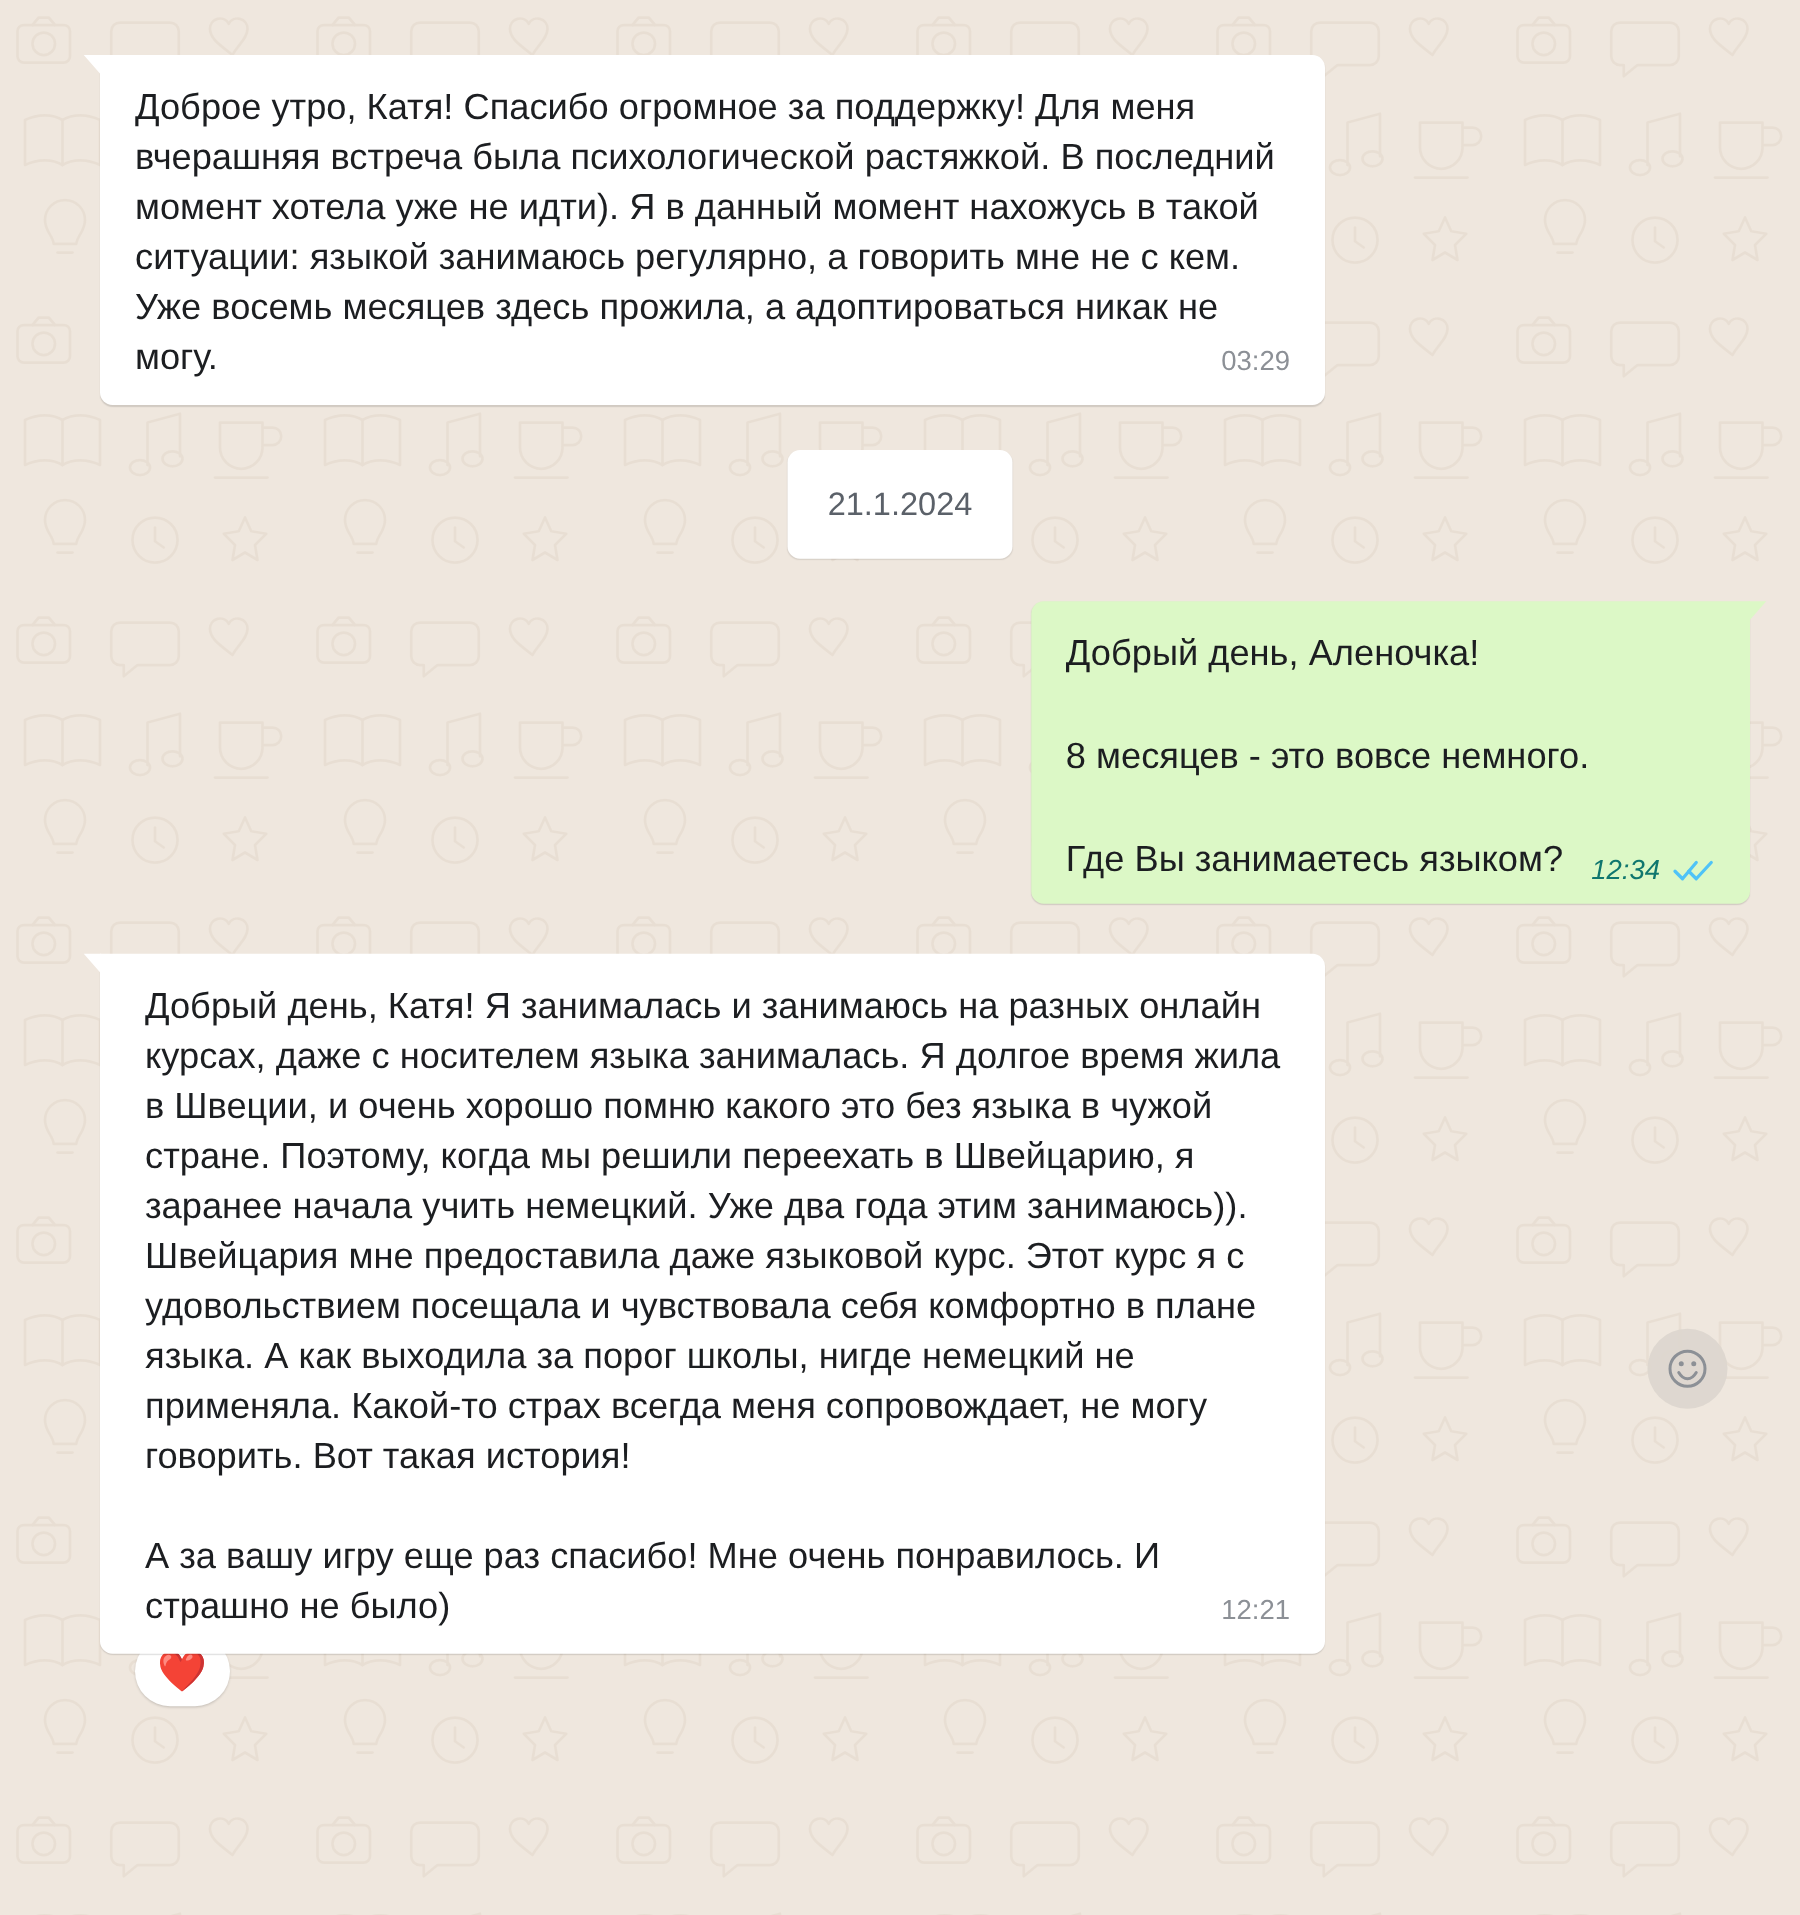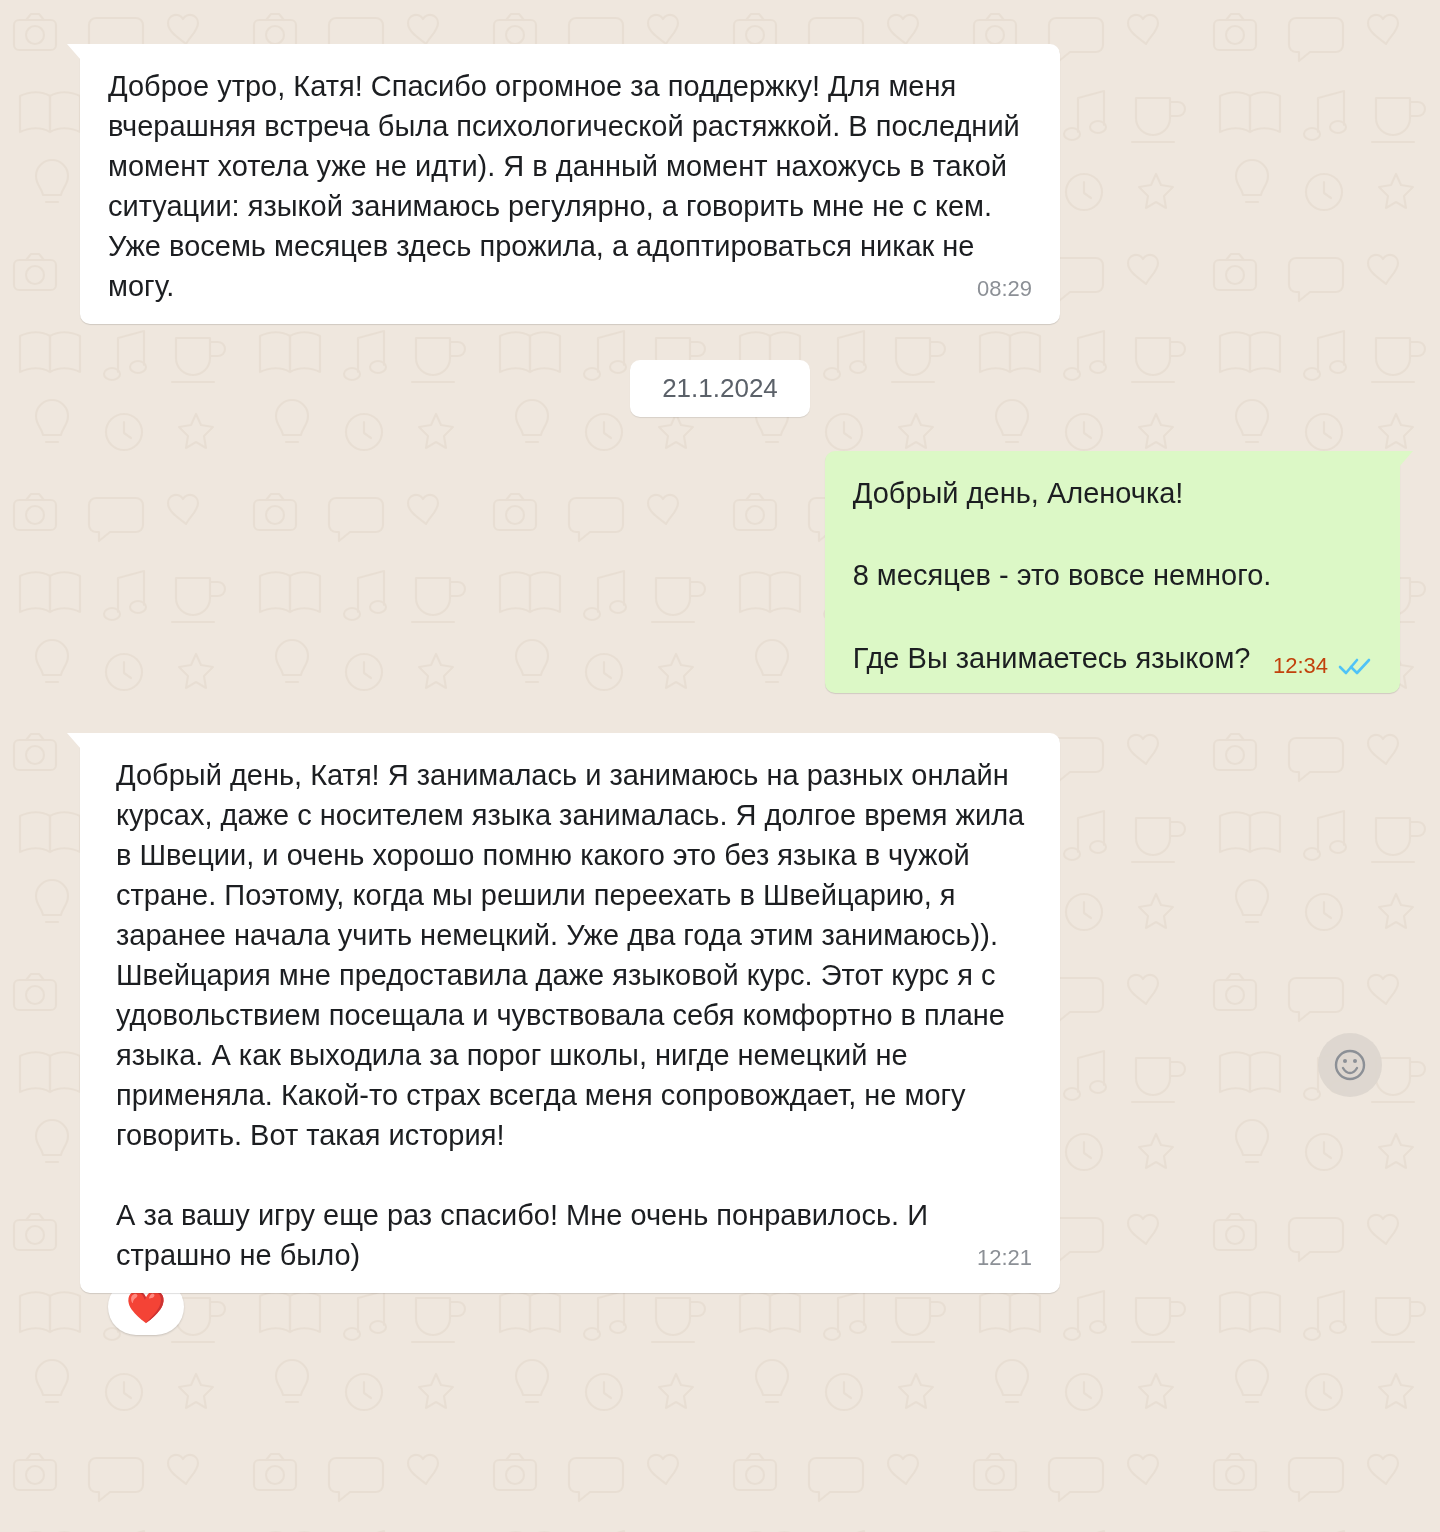--- a/index.html
+++ b/index.html
@@ -111,21 +111,22 @@
     margin-top: 6px;
     position: relative;
     top: 4px;
   }
   .time {
     font-size: 22px;
     color: #8c9096;
     white-space: nowrap;
   }
   .time.out {
-    color: #c2410c;
+    color: #0f766e;
+    font-style: italic;
   }
   .checks {
     display: inline-block;
     width: 34px;
     height: 20px;
     position: relative;
   }
   .checks svg { display: block; }
 
   .meta-inline {
@@ -137,21 +138,21 @@
   }
 
   .date-row {
     display: flex;
     justify-content: center;
     margin: 36px 0 34px 0;
   }
   .date-chip {
     background: #ffffff;
     border-radius: 10px;
-    padding: 13px 32px;
+    padding: 28px 32px;
     font-size: 26px;
     color: #5b6169;
     box-shadow: 0 1px 1px rgba(0,0,0,0.10);
   }
 
   .reaction-row {
     display: flex;
     padding-left: 108px;
     margin-top: -14px;
   }
@@ -227,21 +228,21 @@
 </div>
 
 <div class="chat-scroll">
 
   <div class="spacer-top"></div>
 
   <div class="msg-row incoming">
     <div class="bubble in" style="max-width:980px;">
       <span class="bubble-text">Доброе утро, Катя! Спасибо огромное за поддержку! Для меня вчерашняя встреча была психологической растяжкой. В последний момент хотела уже не идти). Я в данный момент нахожусь в такой ситуации: языкой занимаюсь регулярно, а говорить мне не с кем. Уже восемь месяцев здесь прожила, а адоптироваться никак не могу.</span>
       <span class="meta">
-        <span class="time">08:29</span>
+        <span class="time">03:29</span>
       </span>
       <div style="clear:both"></div>
     </div>
   </div>
 
   <div class="date-row">
     <div class="date-chip">21.1.2024</div>
   </div>
 
   <div class="msg-row outgoing">

